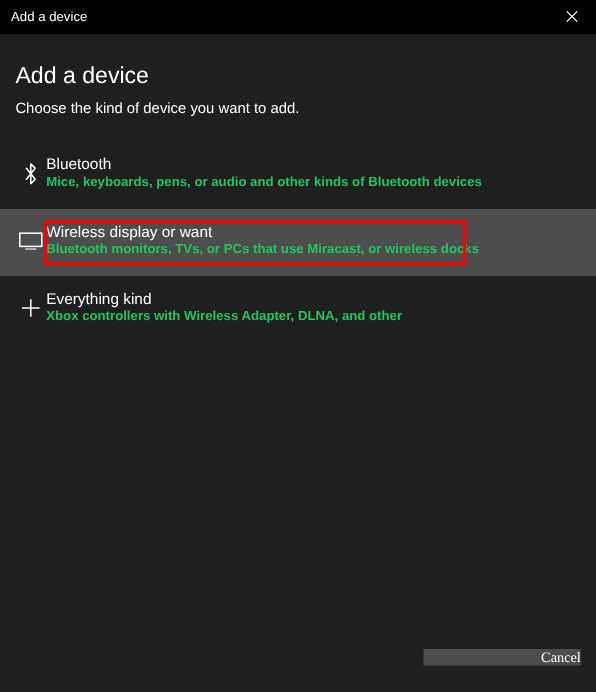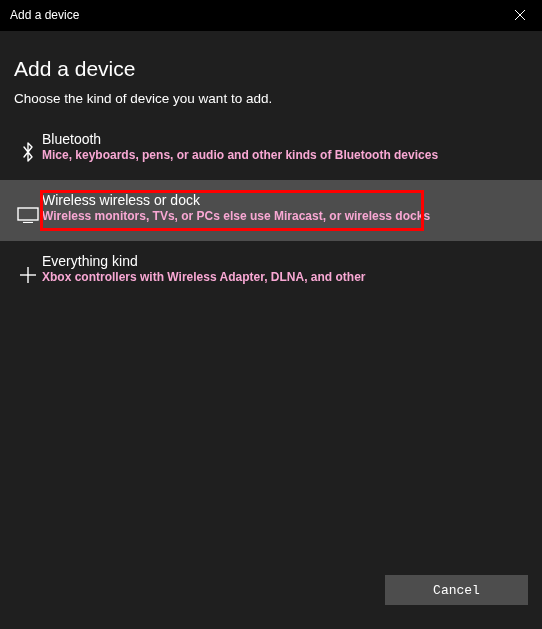--- a/index.html
+++ b/index.html
@@ -24,58 +24,59 @@
   .titlebar .title { font-size: 12px; color: #fff; }
   .close-btn {
     width: 45px; height: 31px;
     display: flex; align-items: center; justify-content: center;
     cursor: default;
   }
   .header {
     padding: 20px 14px 10px 14px;
   }
   .header h1 { font-size: 21px; font-weight: 400; margin: 6px 0 10px 0; }
-  .header p { font-size: 13.5px; color: #fff; margin-bottom: 3px; }
+  .header p { font-size: 13.5px; color: #fff; margin-bottom: 13px; }
   .options { }
   .option {
     display: flex;
-    align-items: flex-end;
+    align-items: center;
     padding: 12px 14px 18px 14px;
     cursor: default;
     position: relative;
   }
   .option.selected { background: #4d4d4d; }
   .option .icon {
     width: 28px; flex: 0 0 28px;
     display: flex; align-items: flex-start; justify-content: center;
     margin-top: 2px;
   }
   .option .text { flex: 1; }
   .option .label { font-size: 14px; font-weight: 400; margin-bottom: 1px; }
-  .option .desc  { font-size: 12px; font-weight: 600; color: #f9a8d4; }
+  .option .desc  { font-size: 12px; font-weight: 600; color: #22c55e; }
   .highlight-box {
     position: absolute;
     border: 3px solid #ff0000;
     left: 40px; top: 10px; right: 118px; bottom: 10px;
     pointer-events: none;
   }
   .footer {
     margin-top: auto;
     display: flex;
     justify-content: flex-end;
     padding: 12px 14px 24px 0;
   }
   .btn {
-    width: 143px; height: 30px;
+    width: 143px; height: 15px;
     background: #4d4d4d;
     color: #fff;
     border: none;
     font-size: 13px;
-    font-family: Liberation Mono, monospace;
+    font-family: Liberation Serif, serif;
     cursor: default;
+    text-align: right;
   }
 </style>
 </head>
 <body>
 
 <div class="titlebar">
   <span class="title">Add a device</span>
   <div class="close-btn">
     <svg width="10" height="10" viewBox="0 0 10 10">
       <line x1="0" y1="0" x2="10" y2="10" stroke="#ffffff" stroke-width="1"></line>
@@ -104,22 +105,22 @@
   </div>
 
   <div class="option selected">
     <div class="icon">
       <svg width="22" height="16" viewBox="0 0 22 16">
         <rect x="1" y="1" width="20" height="12" fill="none" stroke="#ffffff" stroke-width="1.4"></rect>
         <line x1="6" y1="15.5" x2="16" y2="15.5" stroke="#ffffff" stroke-width="1.2"></line>
       </svg>
     </div>
     <div class="text">
-      <div class="label">Wireless wireless or dock</div>
-      <div class="desc">Wireless monitors, TVs, or PCs else use Miracast, or wireless docks</div>
+      <div class="label">Wireless display or want</div>
+      <div class="desc">Bluetooth monitors, TVs, or PCs that use Miracast, or wireless docks</div>
     </div>
     <div class="highlight-box"></div>
   </div>
 
   <div class="option">
     <div class="icon">
       <svg width="18" height="18" viewBox="0 0 18 18">
         <line x1="9" y1="1" x2="9" y2="17" stroke="#ffffff" stroke-width="1.4"></line>
         <line x1="1" y1="9" x2="17" y2="9" stroke="#ffffff" stroke-width="1.4"></line>
       </svg>

